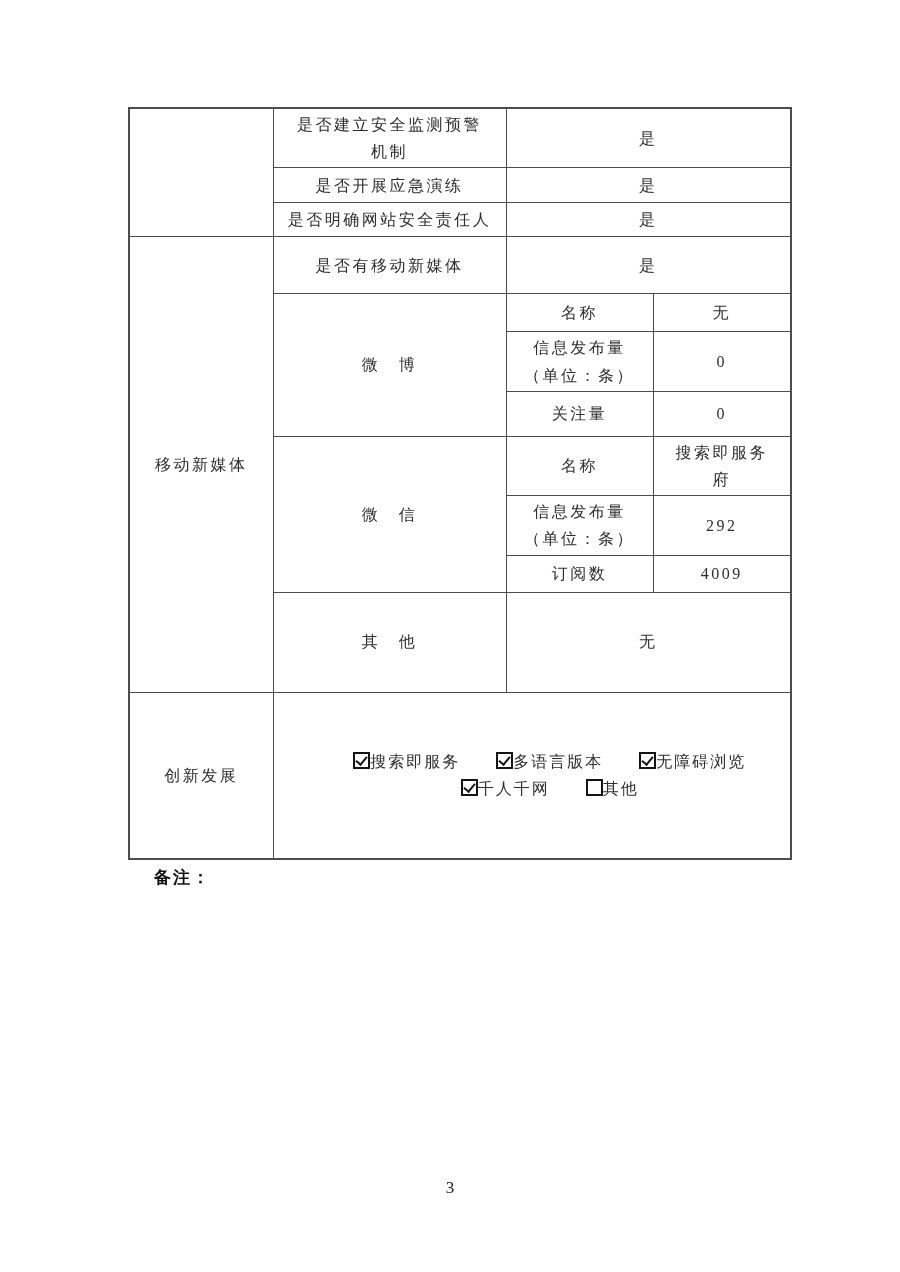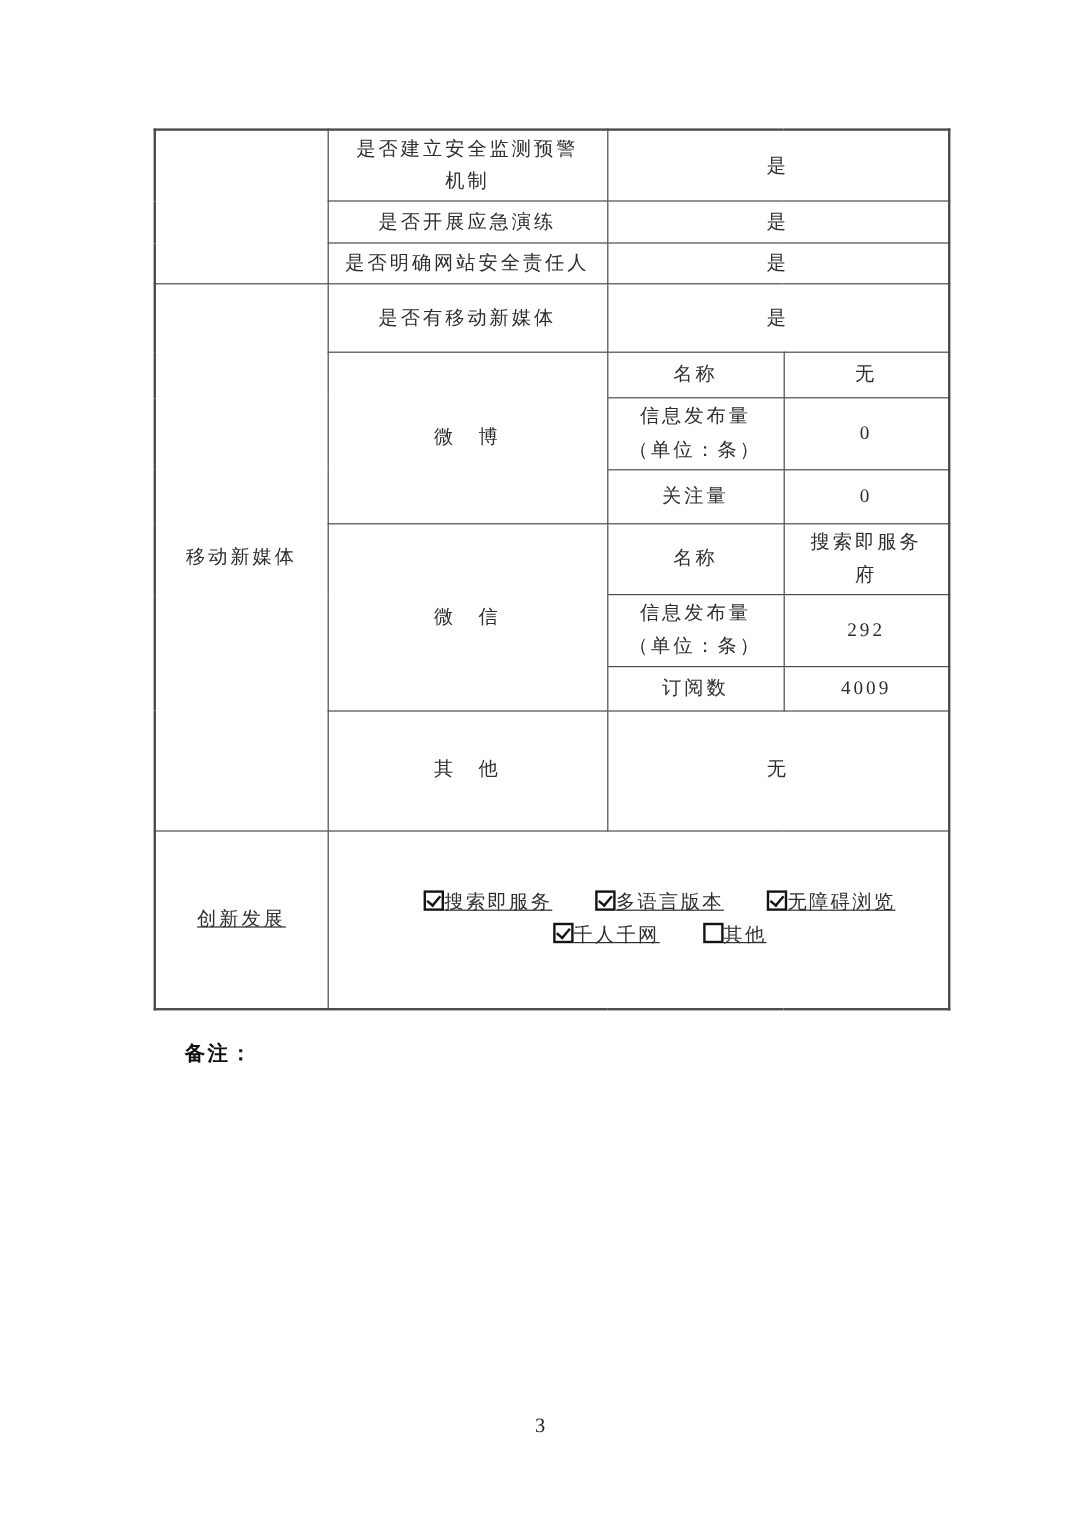--- a/index.html
+++ b/index.html
@@ -38,21 +38,21 @@
   .r2  { height: 35px; }
   .r3  { height: 34px; }
   .r4  { height: 57px; }
   .r5  { height: 38px; }
   .r6  { height: 55px; }
   .r7  { height: 45px; }
   .r8  { height: 57px; }
   .r9  { height: 57px; }
   .r10 { height: 37px; }
   .r11 { height: 100px; }
-  .r12 { height: 149px; text-decoration: underline; }
+  .r12 { height: 167px; }
 
   
   .cb-cell { letter-spacing: 2px; }
   .cb-item { white-space: nowrap; margin-left: 36px; }
   .cb {
     display: inline-block;
     width: 17px; height: 17px;
     border: 2.5px solid #141414;
     vertical-align: -2px;
     position: relative;

